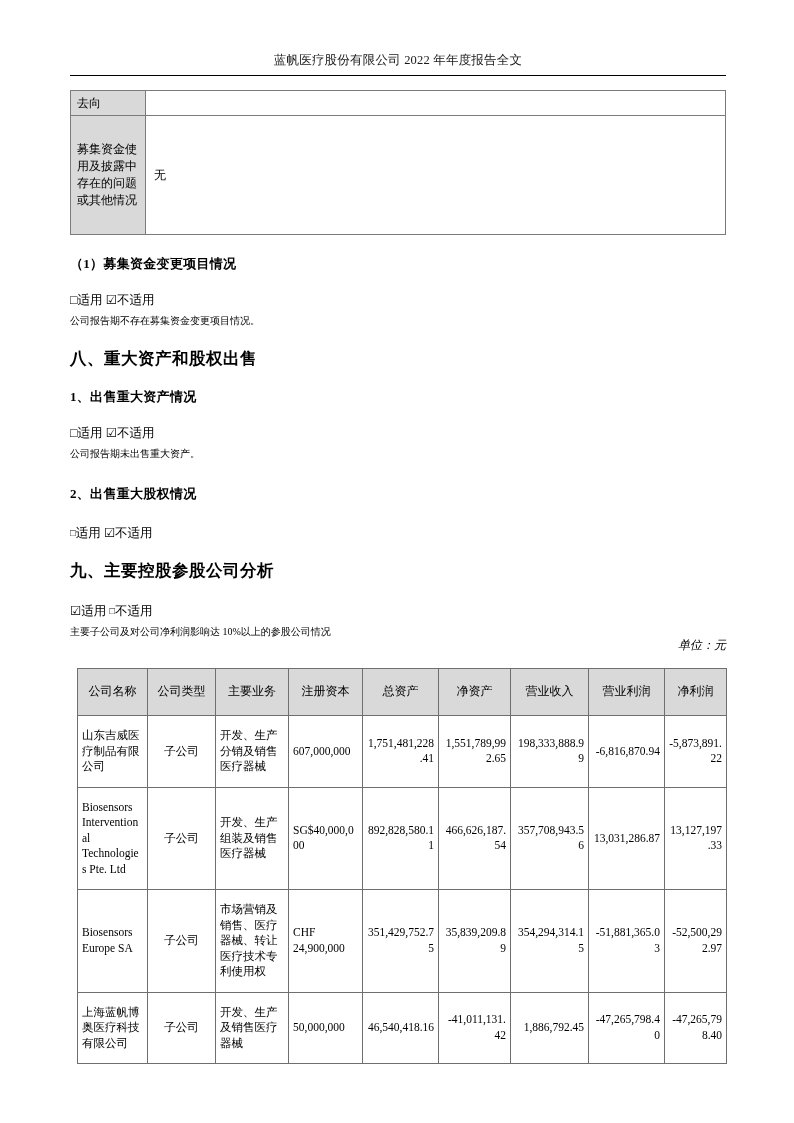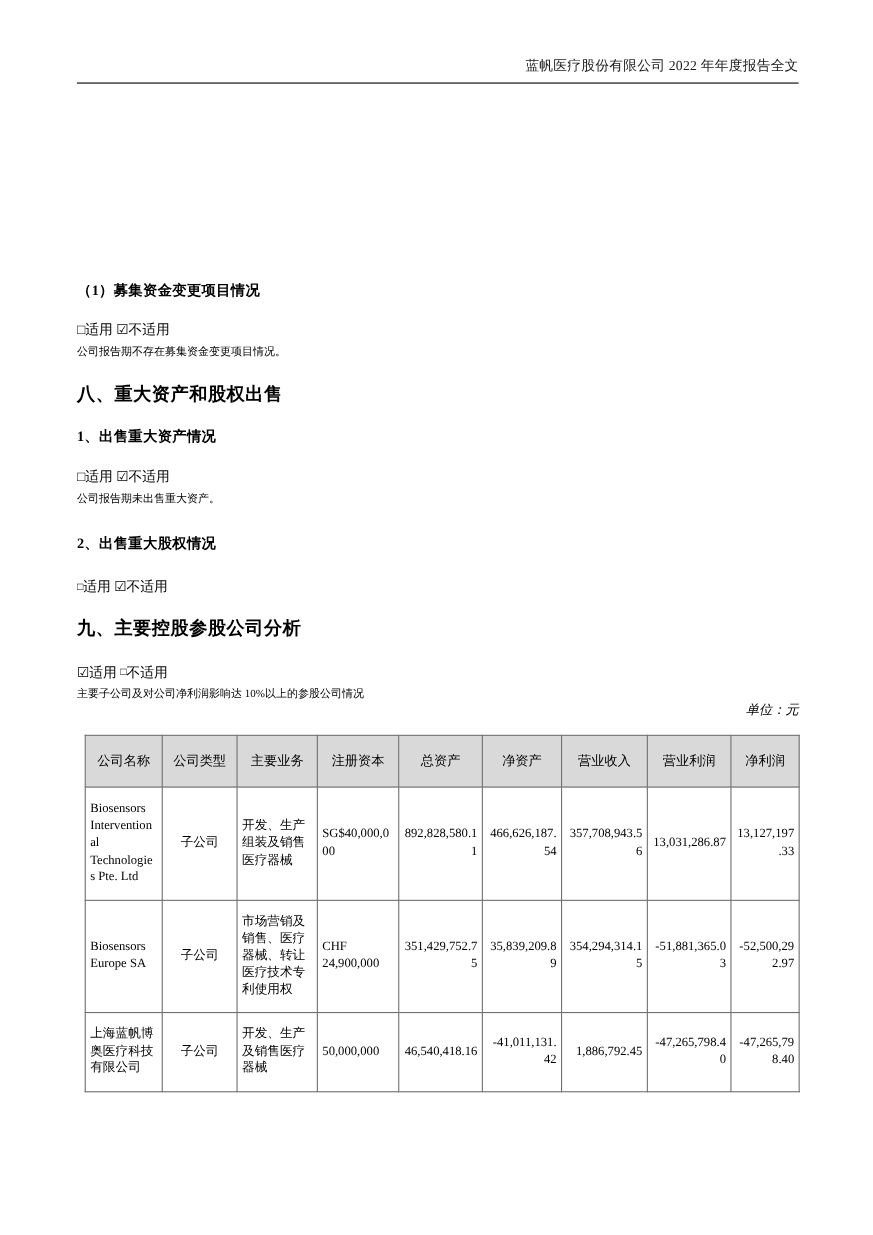--- a/index.html
+++ b/index.html
@@ -25,21 +25,21 @@
     top: 0;
     width: 656px;
   }
 
   
   .pg-header {
     position: absolute;
     left: 70px;
     top: 52px;
     width: 656px;
-    text-align: right;
+    text-align: center;
     font-size: 12.5px;
     line-height: 16px;
     color: #1a1a1a;
     letter-spacing: 0.2px;
   }
   .header-rule {
     position: absolute;
     left: 70px;
     top: 75px;
     width: 656px;
@@ -170,20 +170,32 @@
   }
 </style>
 </head>
 <body>
 
 <div class="page">
 
   <div class="pg-header">蓝帆医疗股份有限公司 2022 年年度报告全文</div>
   <div class="header-rule"></div>
 
+  <table class="doc-table tbl-top">
+    <tbody>
+      <tr class="r-qx">
+        <td class="lbl">去向</td>
+        <td class="val"></td>
+      </tr>
+      <tr class="r-note">
+        <td class="lbl-vert">募集资金使用及披露中存在的问题或其他情况</td>
+        <td class="val">无</td>
+      </tr>
+    </tbody>
+  </table>
 
   <div class="content">
     <div class="abs h-sub" style="top:255px;">（1）募集资金变更项目情况</div>
     <div class="abs box-line" style="top:291px;">□适用 ☑不适用</div>
     <div class="abs para" style="top:311px;">公司报告期不存在募集资金变更项目情况。</div>
 
     <div class="abs h-big" style="top:348px;">八、重大资产和股权出售</div>
     <div class="abs h-sub" style="top:388px;">1、出售重大资产情况</div>
     <div class="abs box-line" style="top:424px;">□适用 ☑不适用</div>
     <div class="abs para" style="top:444px;">公司报告期未出售重大资产。</div>
@@ -217,20 +229,31 @@
         <th>主要业务</th>
         <th>注册资本</th>
         <th>总资产</th>
         <th>净资产</th>
         <th>营业收入</th>
         <th>营业利润</th>
         <th>净利润</th>
       </tr>
     </thead>
     <tbody>
+      <tr style="height:66px">
+        <td class="c-name">山东吉威医疗制品有限公司</td>
+        <td class="c-type">子公司</td>
+        <td class="c-biz">开发、生产分销及销售医疗器械</td>
+        <td class="c-cap">607,000,000</td>
+        <td class="c-num">1,751,481,228.41</td>
+        <td class="c-num">1,551,789,992.65</td>
+        <td class="c-num">198,333,888.99</td>
+        <td class="c-num">-6,816,870.94</td>
+        <td class="c-num">-5,873,891.22</td>
+      </tr>
       <tr style="height:84px">
         <td class="c-name latin">Biosensors Interventional Technologies Pte. Ltd</td>
         <td class="c-type">子公司</td>
         <td class="c-biz">开发、生产组装及销售医疗器械</td>
         <td class="c-cap latin">SG$40,000,000</td>
         <td class="c-num">892,828,580.11</td>
         <td class="c-num">466,626,187.54</td>
         <td class="c-num">357,708,943.56</td>
         <td class="c-num">13,031,286.87</td>
         <td class="c-num">13,127,197.33</td>

